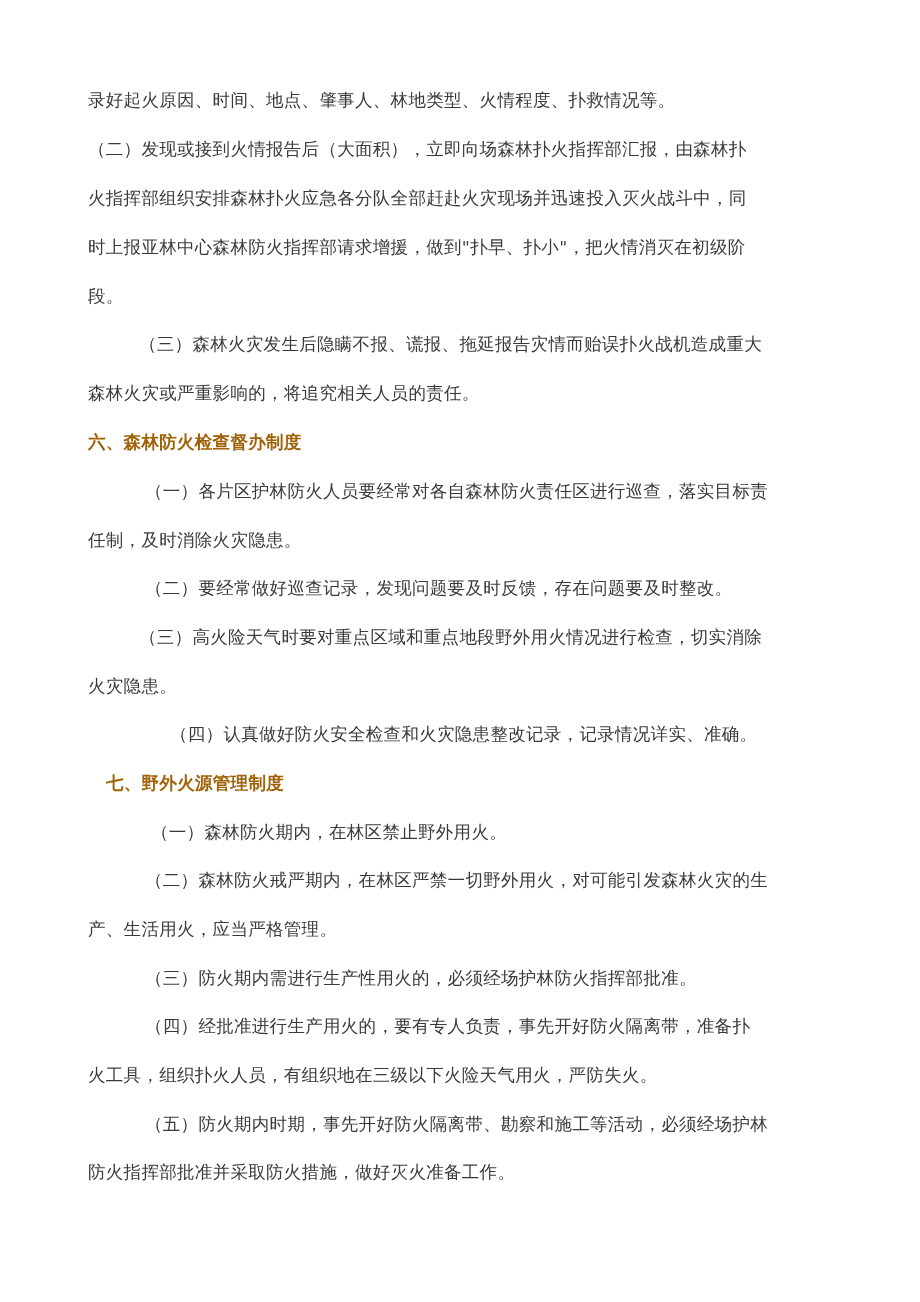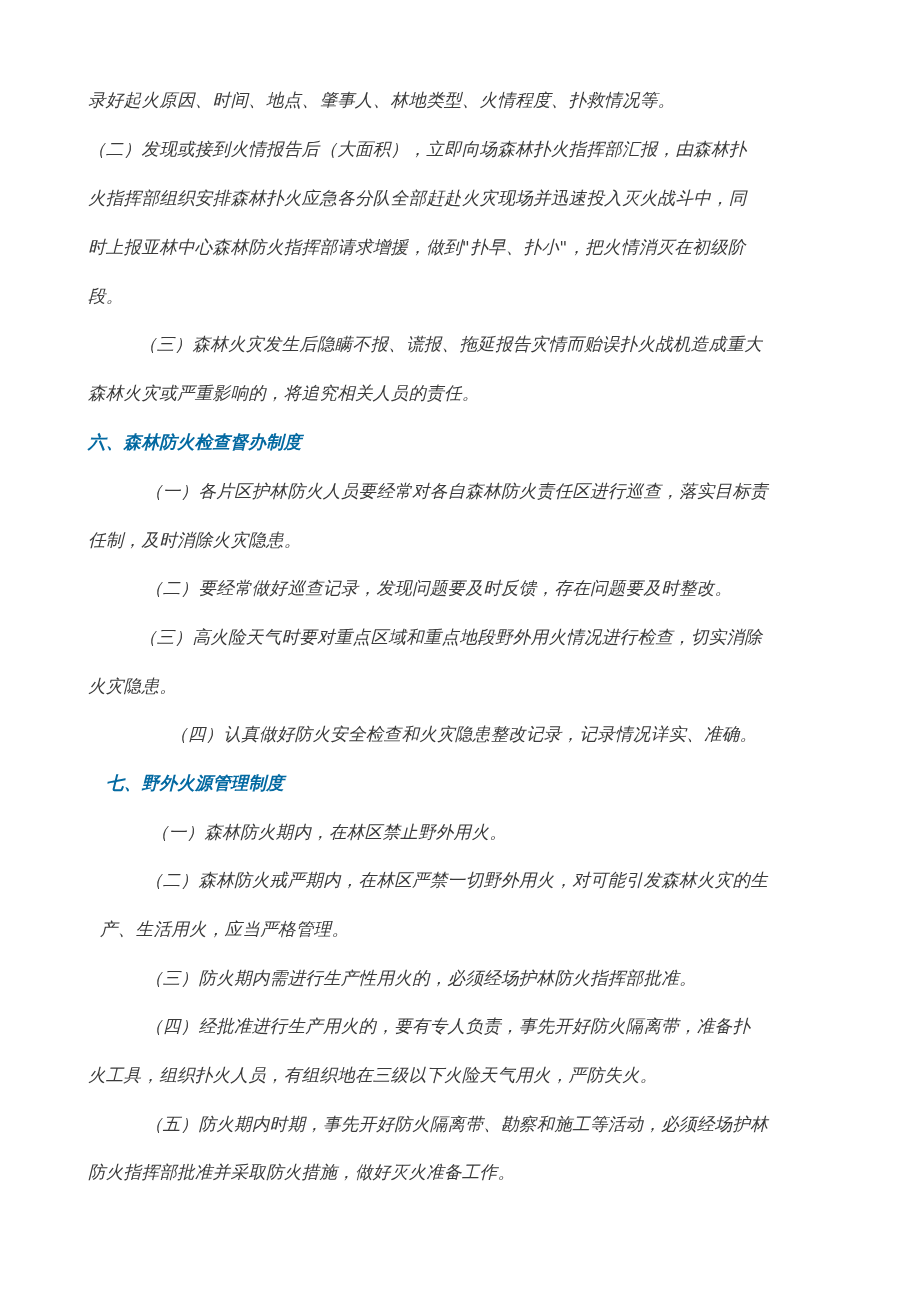--- a/index.html
+++ b/index.html
@@ -1,20 +1,20 @@
 <!DOCTYPE html>
 <html><head>
 <meta charset="utf-8">
 <style>
   html, body { margin: 0; padding: 0; background: #ffffff; }
   body { width: 920px; height: 1302px; position: relative; overflow: hidden;
          font-family: "DejaVu Serif", "Liberation Serif", serif; color: #3a3a3a; }
   .line { position: absolute; left: 88px; font-size: 17.5px; line-height: 24px;
-          white-space: nowrap; letter-spacing: 0.3px; font-style: italic; }
-  .heading { font-family: "DejaVu Sans", "Liberation Sans", sans-serif; font-weight: bold; color: #0369a1; font-size: 17.5px; }
+          white-space: nowrap; letter-spacing: 0.3px; }
+  .heading { font-family: "DejaVu Sans", "Liberation Sans", sans-serif; font-weight: bold; color: #a16207; font-size: 17.5px; }
 </style>
 </head>
 <body>
 
 <div id="page">
     <div class="line" style="left: 88px; top: 88px;">录好起火原因、时间、地点、肇事人、林地类型、火情程度、扑救情况等。</div>
     <div class="line" style="left: 88px; top: 137px;">（二）发现或接到火情报告后（大面积），立即向场森林扑火指挥部汇报，由森林扑</div>
     <div class="line" style="left: 88px; top: 186px;">火指挥部组织安排森林扑火应急各分队全部赶赴火灾现场并迅速投入灭火战斗中，同</div>
     <div class="line" style="left: 88px; top: 235px;">时上报亚林中心森林防火指挥部请求增援，做到"扑早、扑小"，把火情消灭在初级阶</div>
     <div class="line" style="left: 88px; top: 284px;">段。</div>
@@ -23,19 +23,19 @@
     <div class="line heading" style="left: 88px; top: 430px;">六、森林防火检查督办制度</div>
     <div class="line" style="left: 145px; top: 479px;">（一）各片区护林防火人员要经常对各自森林防火责任区进行巡查，落实目标责</div>
     <div class="line" style="left: 88px; top: 528px;">任制，及时消除火灾隐患。</div>
     <div class="line" style="left: 145px; top: 576px;">（二）要经常做好巡查记录，发现问题要及时反馈，存在问题要及时整改。</div>
     <div class="line" style="left: 139px; top: 625px;">（三）高火险天气时要对重点区域和重点地段野外用火情况进行检查，切实消除</div>
     <div class="line" style="left: 88px; top: 674px;">火灾隐患。</div>
     <div class="line" style="left: 145px; top: 722px; margin-left: 25px;">（四）认真做好防火安全检查和火灾隐患整改记录，记录情况详实、准确。</div>
     <div class="line heading" style="left: 106px; top: 771px;">七、野外火源管理制度</div>
     <div class="line" style="left: 145px; top: 820px; margin-left: 6px;">（一）森林防火期内，在林区禁止野外用火。</div>
     <div class="line" style="left: 145px; top: 868px;">（二）森林防火戒严期内，在林区严禁一切野外用火，对可能引发森林火灾的生</div>
-    <div class="line" style="left: 100px; top: 917px;">产、生活用火，应当严格管理。</div>
+    <div class="line" style="left: 88px; top: 917px;">产、生活用火，应当严格管理。</div>
     <div class="line" style="left: 145px; top: 966px;">（三）防火期内需进行生产性用火的，必须经场护林防火指挥部批准。</div>
     <div class="line" style="left: 145px; top: 1014px; text-align: center;">（四）经批准进行生产用火的，要有专人负责，事先开好防火隔离带，准备扑</div>
     <div class="line" style="left: 88px; top: 1063px;">火工具，组织扑火人员，有组织地在三级以下火险天气用火，严防失火。</div>
     <div class="line" style="left: 145px; top: 1112px;">（五）防火期内时期，事先开好防火隔离带、勘察和施工等活动，必须经场护林</div>
     <div class="line" style="left: 88px; top: 1160px;">防火指挥部批准并采取防火措施，做好灭火准备工作。</div>
   </div>
 
 </body></html>

